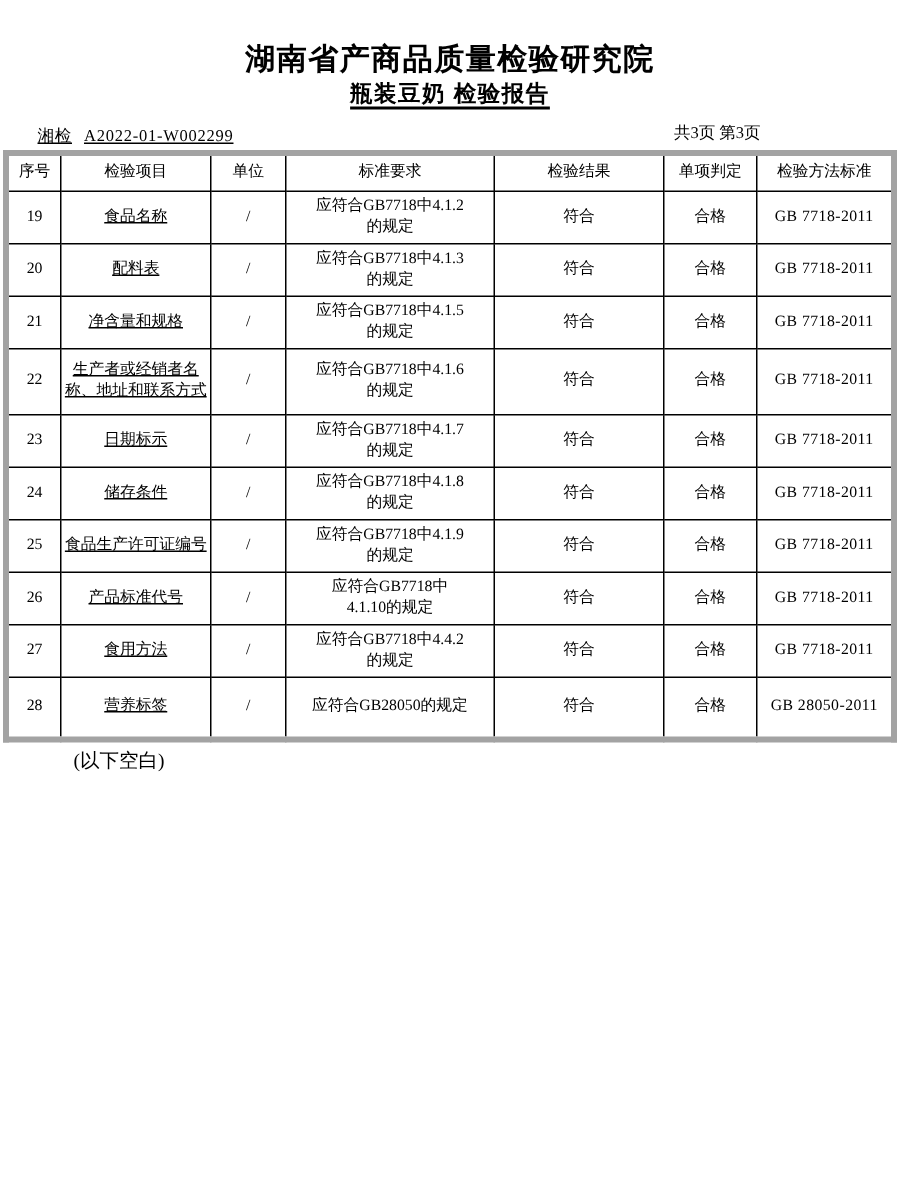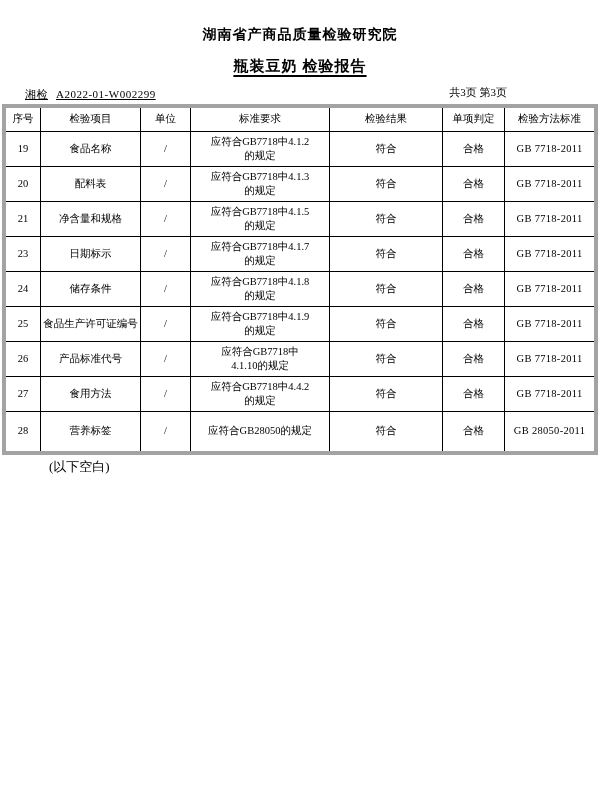--- a/index.html
+++ b/index.html
@@ -18,30 +18,30 @@
   .page {
     width: 600px;
     height: 800px;
     box-sizing: border-box;
     padding-top: 26px;
   }
   .title {
     text-align: center;
     font-family: "Liberation Sans", sans-serif;
     font-weight: bold;
-    font-size: 14px;
+    font-size: 20px;
     letter-spacing: 1px;
   }
   .subtitle {
     text-align: center;
     font-family: "Liberation Sans", sans-serif;
     font-weight: bold;
     font-size: 15px;
     letter-spacing: 1px;
-    margin-top: 13px;
+    margin-top: 0;
   }
   .subtitle .underlined {
     text-decoration: underline;
     text-underline-offset: 4px;
     text-decoration-thickness: 1.5px;
   }
   .meta-row {
     width: 554px;
     margin: 9px auto 0 auto;
     display: flex;
@@ -80,21 +80,21 @@
   table.report tbody tr { height: 35px; }
   table.report tbody tr.row-tall { height: 44px; }
   table.report tbody tr:last-child { height: 42px; }
   .col0 { width: 30px; }
   .col1 { width: 95px; }
   .col2 { width: 45px; }
   .col3 { width: 134px; }
   .col4 { width: 108px; }
   .col5 { width: 57px; }
   .col6 { width: 85px; }
-  td.col1 { padding: 1px 11px; }
+  td.col1 { padding: 1px 11px; text-decoration: underline; }
   td.col3 { white-space: pre-line; }
   td.col6 { letter-spacing: 0.3px; font-family: Liberation Serif, serif; }
   .footer-note {
     width: 554px;
     margin: 3px auto 0 auto;
     padding-left: 26px;
     box-sizing: border-box;
     font-size: 13px;
   }
 </style>
@@ -152,20 +152,30 @@
         <tr>
           <td class="col0">21</td>
           <td class="col1">净含量和规格</td>
           <td class="col2">/</td>
           <td class="col3">应符合GB7718中4.1.5
 的规定</td>
           <td class="col4">符合</td>
           <td class="col5">合格</td>
           <td class="col6">GB 7718-2011</td>
         </tr>
+        <tr class="row-tall">
+          <td class="col0">22</td>
+          <td class="col1">生产者或经销者名称、地址和联系方式</td>
+          <td class="col2">/</td>
+          <td class="col3">应符合GB7718中4.1.6
+的规定</td>
+          <td class="col4">符合</td>
+          <td class="col5">合格</td>
+          <td class="col6">GB 7718-2011</td>
+        </tr>
         <tr>
           <td class="col0">23</td>
           <td class="col1">日期标示</td>
           <td class="col2">/</td>
           <td class="col3">应符合GB7718中4.1.7
 的规定</td>
           <td class="col4">符合</td>
           <td class="col5">合格</td>
           <td class="col6">GB 7718-2011</td>
         </tr>

